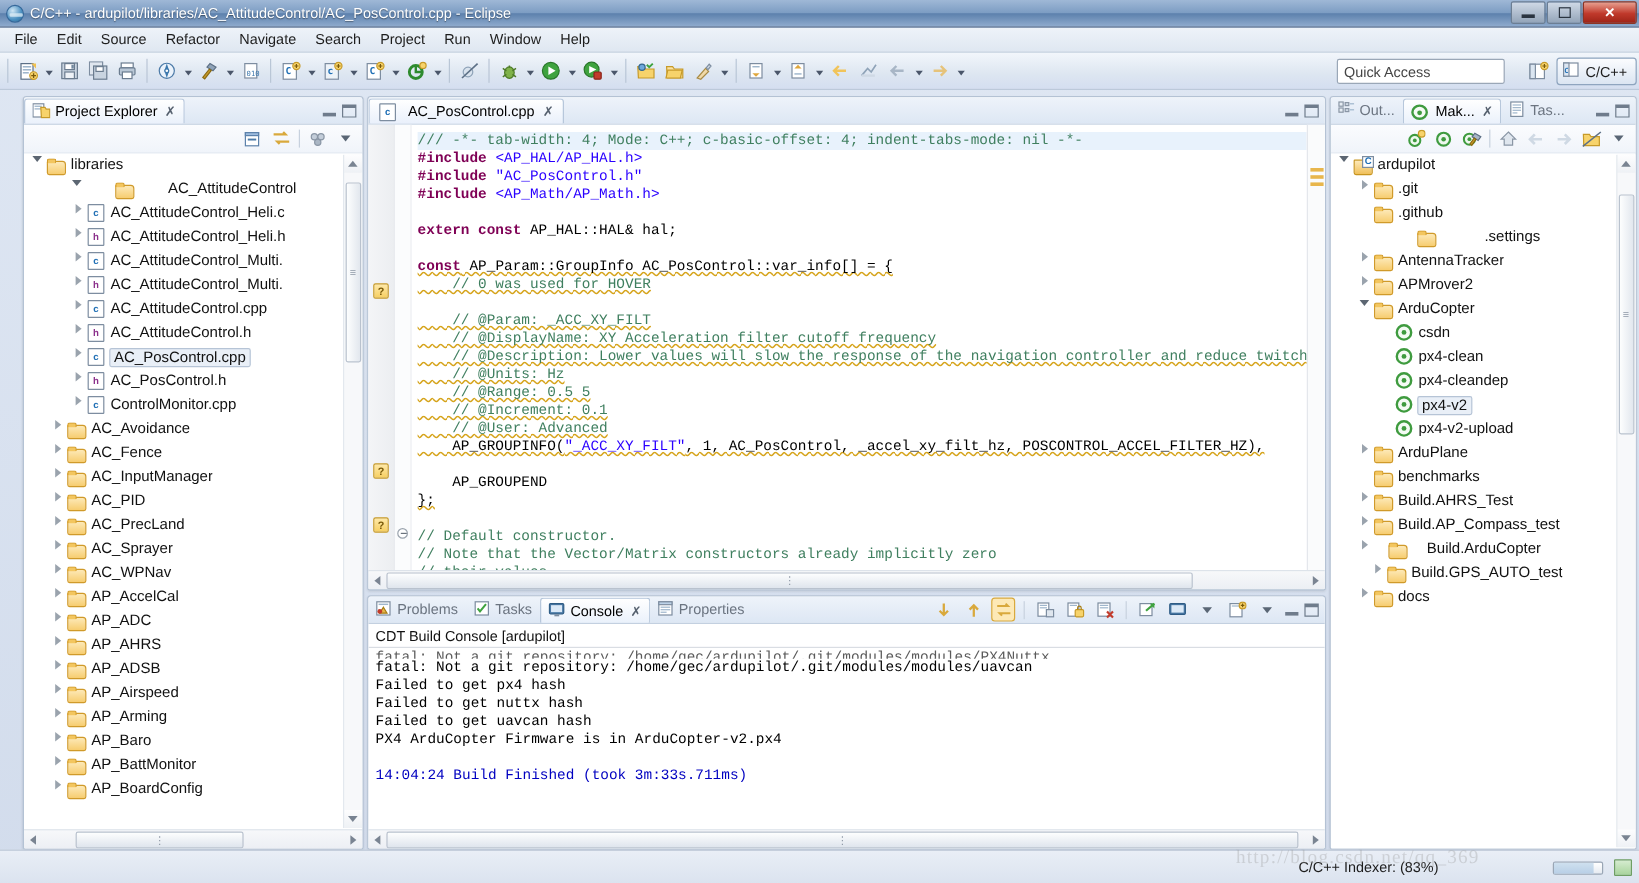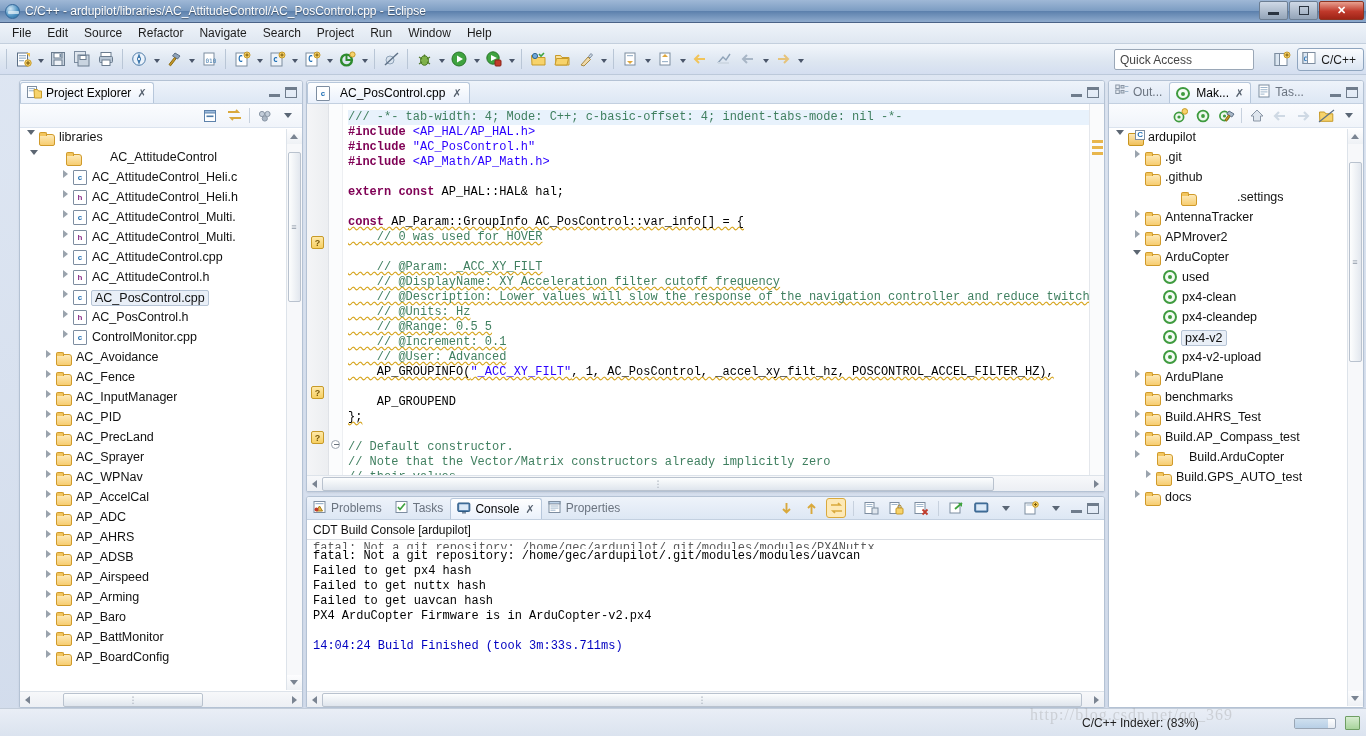--- a/index.html
+++ b/index.html
@@ -709,21 +709,21 @@
 
       <div class="tree-wrap">
         <div class="tree" id="pe-tree">
             <div class="trow" style="padding-left: 4px;">
               <span class="twist">
                 <i class="t-open"></i>
               </span>
               <span class="ico ico-folder"></span>
               <span class="tlabel">libraries</span>
             </div>
-            <div class="trow" style="padding-left: 7px; gap: 24px;">
+            <div class="trow" style="padding-left: 37px; gap: 24px;">
               <span class="twist">
                 <i class="t-open"></i>
               </span>
               <span class="ico ico-folder"></span>
               <span class="tlabel">AC_AttitudeControl</span>
             </div>
             <div class="trow" style="padding-left: 38px;">
               <span class="twist">
                 <i class="t-closed"></i>
               </span>
@@ -1224,21 +1224,21 @@
             <div class="trow" style="padding-left: 21px;">
               <span class="twist">
                 <i class="t-open"></i>
               </span>
               <span class="ico ico-folder"></span>
               <span class="tlabel">ArduCopter</span>
             </div>
             <div class="trow" style="padding-left: 38px;">
               <span class="twist"></span>
               <span class="ico-target"></span>
-              <span class="tlabel">used</span>
+              <span class="tlabel">csdn</span>
             </div>
             <div class="trow" style="padding-left: 38px;">
               <span class="twist"></span>
               <span class="ico-target"></span>
               <span class="tlabel">px4-clean</span>
             </div>
             <div class="trow" style="padding-left: 38px;">
               <span class="twist"></span>
               <span class="ico-target"></span>
               <span class="tlabel">px4-cleandep</span>

